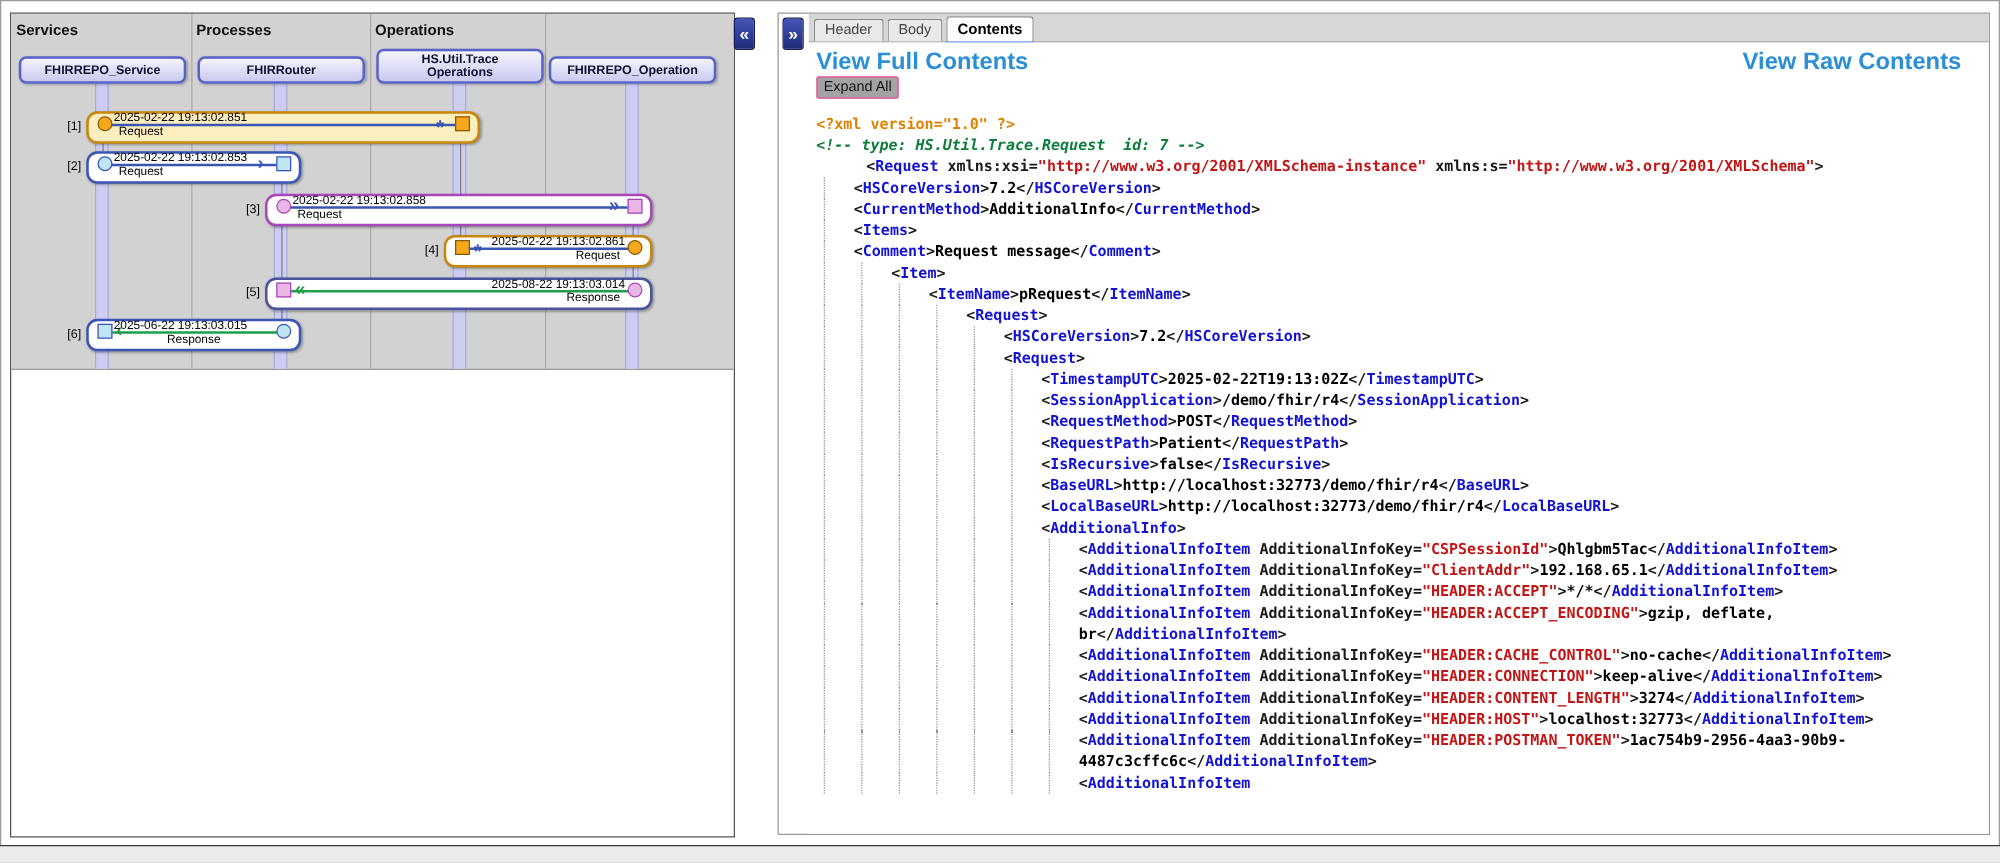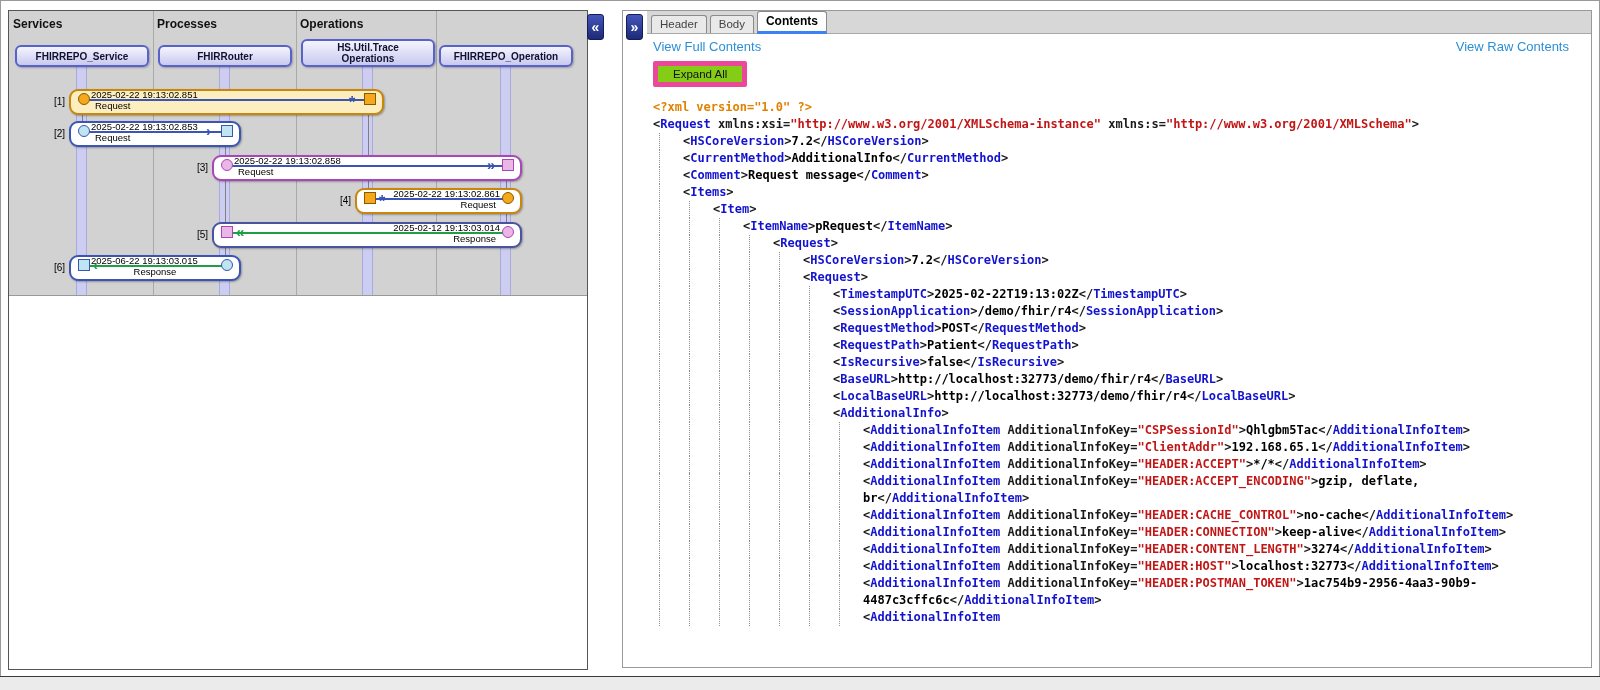--- a/index.html
+++ b/index.html
@@ -29,27 +29,27 @@
   .collapse-btn{position:absolute;top:14px;width:17px;height:26px;background:linear-gradient(#4456bb,#1d2a77);
                 border:1px solid #141d55;border-radius:3px;color:#fff;font-weight:bold;font-size:14px;
                 display:flex;align-items:center;justify-content:center;cursor:pointer;z-index:6;box-sizing:border-box;}
 
   
   .right-panel{position:absolute;left:622px;top:10px;width:970px;height:658px;border:1px solid #999;background:#fff;overflow:hidden;box-sizing:border-box;}
   .rp-band{position:absolute;left:24px;right:0;top:0;height:23px;background:#d7d7d7;border-bottom:1px solid #a8a8a8;
            display:flex;align-items:flex-end;padding-left:2px;box-sizing:border-box;}
   .tab{display:inline-block;margin:0 1px 0 2px;padding:2px 8px 3px;border:1px solid #8a8a8a;border-bottom:none;
        border-radius:3px 3px 0 0;background:#e9e9e9;font-size:11.5px;color:#444;cursor:pointer;}
-  .tab.active{background:#fff;font-weight:bold;color:#000;font-size:12px;margin-bottom:-1px;border-bottom:3px solid #3b82f6;z-index:2;position:relative;}
+  .tab.active{background:#fff;font-weight:bold;color:#000;font-size:12px;margin-bottom:-1px;border-bottom:1px solid #3b82f6;z-index:2;position:relative;}
   .rp-content{position:absolute;left:24px;right:0;top:23px;bottom:0;background:#fff;}
   .links-row{position:relative;margin:5px 10px 0 6px;height:18px;}
-  .link{font-size:13px;font-weight:normal;color:var(--c-link,#2b8fd6);cursor:pointer;white-space:nowrap;}
+  .link{font-size:19px;font-weight:bold;color:var(--c-link,#2b8fd6);cursor:pointer;white-space:nowrap;}
   .link-left{position:absolute;left:0;top:0;}
   .link-right{position:absolute;right:12px;top:0;}
-  .expand-btn{margin:4px 0 0 6px;font-size:11.5px;padding:2px 15px;background:#84cc16;border:5px solid #ec4899;border-radius:2px;
+  .expand-btn{margin:4px 0 0 6px;font-size:11.5px;padding:2px 5px;background:#a3a3a3;border:1px solid #ec4899;border-radius:2px;
               cursor:pointer;font-family:"Liberation Sans",sans-serif;color:#111;}
   .xml-wrap{margin:12px 0 0 6px;width:903px;}
   .xml-line{position:relative;font-family:"DejaVu Sans Mono",monospace;font-weight:bold;font-size:12px;line-height:17px;
             white-space:pre-wrap;overflow-wrap:break-word;color:#111;}
   .guide{position:absolute;top:0;bottom:0;border-left:1px dotted #909090;}
   .xml-c{position:relative;}
   .x-decl{color:var(--c-decl,#e08200);}
   .x-com{color:var(--c-comment,#0e7d3c);font-style:italic;}
   .x-tag{color:var(--c-tag,#1313cf);}
   .x-val{color:var(--c-attr,#c21616);}
@@ -121,21 +121,21 @@
         <span class="msg-node square" style="left: 7px; background: rgb(245, 168, 28); border-color: rgb(138, 90, 0);"></span>
         <span class="msg-ts" style="right: 20px;">2025-02-22 19:13:02.861</span>
         <span class="msg-label" style="right: 24px;">Request</span>
       </div>
       <span class="msg-index" style="left: 316px; top: 184px;">[4]</span>
       <div class="msg" style="left: 203px; top: 211px; width: 306px; border-color: rgb(74, 84, 158); background: rgb(255, 255, 255);">
         <div class="msg-line" style="left: 18px; width: 271px; background: rgb(31, 158, 70);"></div>
         <span class="msg-glyph" style="color: rgb(31, 158, 70); font-size: 15px; top: -1px; left: 22px;">«</span>
         <span class="msg-node circle" style="left: 288px; background: rgb(234, 182, 230); border-color: rgb(169, 70, 185);"></span>
         <span class="msg-node square" style="left: 7px; background: rgb(234, 182, 230); border-color: rgb(169, 70, 185);"></span>
-        <span class="msg-ts" style="right: 20px;">2025-02-12 19:13:03.014</span>
+        <span class="msg-ts" style="right: 20px;">2025-08-22 19:13:03.014</span>
         <span class="msg-label" style="right: 24px;">Response</span>
       </div>
       <span class="msg-index" style="left: 173px; top: 218px;">[5]</span>
       <div class="msg" style="left: 60px; top: 244px; width: 168px; border-color: rgb(58, 85, 180); background: rgb(255, 255, 255);">
         <div class="msg-line" style="left: 18px; width: 133px; background: rgb(31, 158, 70);"></div>
         <span class="msg-glyph" style="color: rgb(31, 158, 70); font-size: 15px; top: -1px; left: 22px;">‹</span>
         <span class="msg-node circle" style="left: 150px; background: rgb(191, 228, 242); border-color: rgb(58, 85, 180);"></span>
         <span class="msg-node square" style="left: 7px; background: rgb(191, 228, 242); border-color: rgb(58, 85, 180);"></span>
         <span class="msg-ts" style="left: 20px;">2025-06-22 19:13:03.015</span>
         <span class="msg-label" style="left: 50%; transform: translateX(-50%);">Response</span>
@@ -154,25 +154,26 @@
     <div class="tab active">Contents</div>
   </div>
   <div class="rp-content">
     <div class="links-row">
       <span class="link link-left">View Full Contents</span>
       <span class="link link-right">View Raw Contents</span>
     </div>
     <button class="expand-btn">Expand All</button>
     <div class="xml-wrap">
         <div class="xml-line"><div class="xml-c" style="padding-left: 0px;"><span class="x-decl">&lt;?xml version="1.0" ?&gt;</span></div></div>
-        <div class="xml-line"><div class="xml-c" style="padding-left: 0px;"><span class="x-p">&lt;</span><span class="x-tag">Request</span><span class="x-p"> xmlns:xsi=</span><span class="x-val">"http://www.w3.org/2001/XMLSchema-instance"</span><span class="x-p"> xmlns:s=</span><span class="x-val">"http://www.w3.org/2001/XMLSchema"</span><span class="x-p">&gt;</span></div></div>
+        <div class="xml-line"><div class="xml-c" style="padding-left: 0px;"><span class="x-com">&lt;!-- type: HS.Util.Trace.Request  id: 7 --&gt;</span></div></div>
+        <div class="xml-line"><div class="xml-c" style="padding-left: 0px; margin-left: 40px;"><span class="x-p">&lt;</span><span class="x-tag">Request</span><span class="x-p"> xmlns:xsi=</span><span class="x-val">"http://www.w3.org/2001/XMLSchema-instance"</span><span class="x-p"> xmlns:s=</span><span class="x-val">"http://www.w3.org/2001/XMLSchema"</span><span class="x-p">&gt;</span></div></div>
         <div class="xml-line"><i class="guide" style="left: 6px;"></i><div class="xml-c" style="padding-left: 30px;"><span class="x-p">&lt;</span><span class="x-tag">HSCoreVersion</span><span class="x-p">&gt;</span><span class="x-txt">7.2</span><span class="x-p">&lt;/</span><span class="x-tag">HSCoreVersion</span><span class="x-p">&gt;</span></div></div>
         <div class="xml-line"><i class="guide" style="left: 6px;"></i><div class="xml-c" style="padding-left: 30px;"><span class="x-p">&lt;</span><span class="x-tag">CurrentMethod</span><span class="x-p">&gt;</span><span class="x-txt">AdditionalInfo</span><span class="x-p">&lt;/</span><span class="x-tag">CurrentMethod</span><span class="x-p">&gt;</span></div></div>
+        <div class="xml-line"><i class="guide" style="left: 6px;"></i><div class="xml-c" style="padding-left: 30px;"><span class="x-p">&lt;</span><span class="x-tag">Items</span><span class="x-p">&gt;</span></div></div>
         <div class="xml-line"><i class="guide" style="left: 6px;"></i><div class="xml-c" style="padding-left: 30px;"><span class="x-p">&lt;</span><span class="x-tag">Comment</span><span class="x-p">&gt;</span><span class="x-txt">Request message</span><span class="x-p">&lt;/</span><span class="x-tag">Comment</span><span class="x-p">&gt;</span></div></div>
-        <div class="xml-line"><i class="guide" style="left: 6px;"></i><div class="xml-c" style="padding-left: 30px;"><span class="x-p">&lt;</span><span class="x-tag">Items</span><span class="x-p">&gt;</span></div></div>
         <div class="xml-line"><i class="guide" style="left: 6px;"></i><i class="guide" style="left: 36px;"></i><div class="xml-c" style="padding-left: 60px;"><span class="x-p">&lt;</span><span class="x-tag">Item</span><span class="x-p">&gt;</span></div></div>
         <div class="xml-line"><i class="guide" style="left: 6px;"></i><i class="guide" style="left: 36px;"></i><i class="guide" style="left: 66px;"></i><div class="xml-c" style="padding-left: 90px;"><span class="x-p">&lt;</span><span class="x-tag">ItemName</span><span class="x-p">&gt;</span><span class="x-txt">pRequest</span><span class="x-p">&lt;/</span><span class="x-tag">ItemName</span><span class="x-p">&gt;</span></div></div>
         <div class="xml-line"><i class="guide" style="left: 6px;"></i><i class="guide" style="left: 36px;"></i><i class="guide" style="left: 66px;"></i><i class="guide" style="left: 96px;"></i><div class="xml-c" style="padding-left: 120px;"><span class="x-p">&lt;</span><span class="x-tag">Request</span><span class="x-p">&gt;</span></div></div>
         <div class="xml-line"><i class="guide" style="left: 6px;"></i><i class="guide" style="left: 36px;"></i><i class="guide" style="left: 66px;"></i><i class="guide" style="left: 96px;"></i><i class="guide" style="left: 126px;"></i><div class="xml-c" style="padding-left: 150px;"><span class="x-p">&lt;</span><span class="x-tag">HSCoreVersion</span><span class="x-p">&gt;</span><span class="x-txt">7.2</span><span class="x-p">&lt;/</span><span class="x-tag">HSCoreVersion</span><span class="x-p">&gt;</span></div></div>
         <div class="xml-line"><i class="guide" style="left: 6px;"></i><i class="guide" style="left: 36px;"></i><i class="guide" style="left: 66px;"></i><i class="guide" style="left: 96px;"></i><i class="guide" style="left: 126px;"></i><div class="xml-c" style="padding-left: 150px;"><span class="x-p">&lt;</span><span class="x-tag">Request</span><span class="x-p">&gt;</span></div></div>
         <div class="xml-line"><i class="guide" style="left: 6px;"></i><i class="guide" style="left: 36px;"></i><i class="guide" style="left: 66px;"></i><i class="guide" style="left: 96px;"></i><i class="guide" style="left: 126px;"></i><i class="guide" style="left: 156px;"></i><div class="xml-c" style="padding-left: 180px;"><span class="x-p">&lt;</span><span class="x-tag">TimestampUTC</span><span class="x-p">&gt;</span><span class="x-txt">2025-02-22T19:13:02Z</span><span class="x-p">&lt;/</span><span class="x-tag">TimestampUTC</span><span class="x-p">&gt;</span></div></div>
         <div class="xml-line"><i class="guide" style="left: 6px;"></i><i class="guide" style="left: 36px;"></i><i class="guide" style="left: 66px;"></i><i class="guide" style="left: 96px;"></i><i class="guide" style="left: 126px;"></i><i class="guide" style="left: 156px;"></i><div class="xml-c" style="padding-left: 180px;"><span class="x-p">&lt;</span><span class="x-tag">SessionApplication</span><span class="x-p">&gt;</span><span class="x-txt">/demo/fhir/r4</span><span class="x-p">&lt;/</span><span class="x-tag">SessionApplication</span><span class="x-p">&gt;</span></div></div>
         <div class="xml-line"><i class="guide" style="left: 6px;"></i><i class="guide" style="left: 36px;"></i><i class="guide" style="left: 66px;"></i><i class="guide" style="left: 96px;"></i><i class="guide" style="left: 126px;"></i><i class="guide" style="left: 156px;"></i><div class="xml-c" style="padding-left: 180px;"><span class="x-p">&lt;</span><span class="x-tag">RequestMethod</span><span class="x-p">&gt;</span><span class="x-txt">POST</span><span class="x-p">&lt;/</span><span class="x-tag">RequestMethod</span><span class="x-p">&gt;</span></div></div>
         <div class="xml-line"><i class="guide" style="left: 6px;"></i><i class="guide" style="left: 36px;"></i><i class="guide" style="left: 66px;"></i><i class="guide" style="left: 96px;"></i><i class="guide" style="left: 126px;"></i><i class="guide" style="left: 156px;"></i><div class="xml-c" style="padding-left: 180px;"><span class="x-p">&lt;</span><span class="x-tag">RequestPath</span><span class="x-p">&gt;</span><span class="x-txt">Patient</span><span class="x-p">&lt;/</span><span class="x-tag">RequestPath</span><span class="x-p">&gt;</span></div></div>
         <div class="xml-line"><i class="guide" style="left: 6px;"></i><i class="guide" style="left: 36px;"></i><i class="guide" style="left: 66px;"></i><i class="guide" style="left: 96px;"></i><i class="guide" style="left: 126px;"></i><i class="guide" style="left: 156px;"></i><div class="xml-c" style="padding-left: 180px;"><span class="x-p">&lt;</span><span class="x-tag">IsRecursive</span><span class="x-p">&gt;</span><span class="x-txt">false</span><span class="x-p">&lt;/</span><span class="x-tag">IsRecursive</span><span class="x-p">&gt;</span></div></div>

